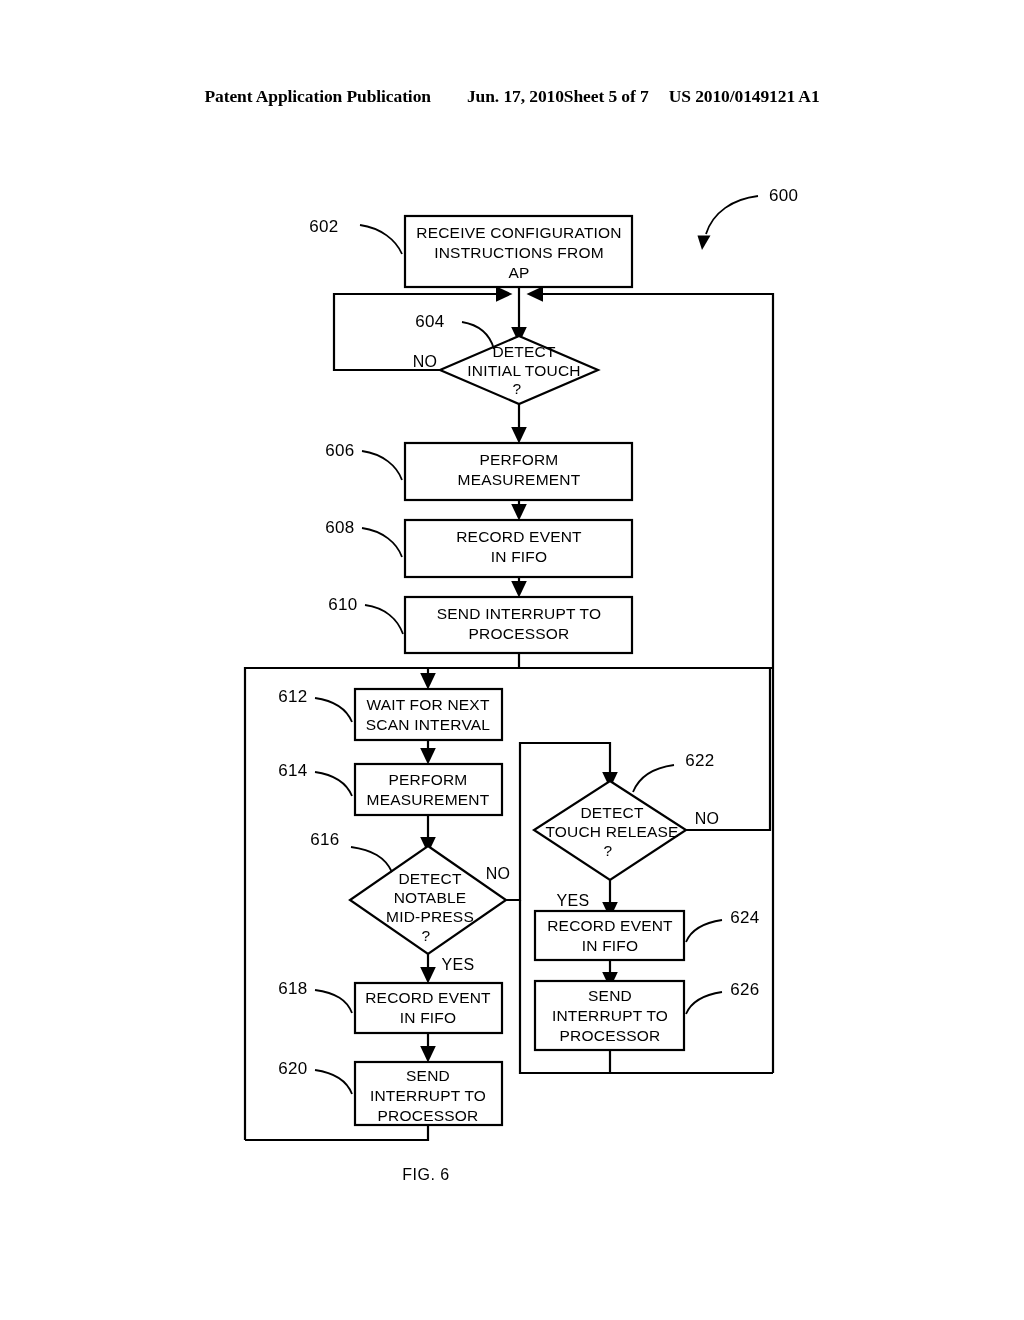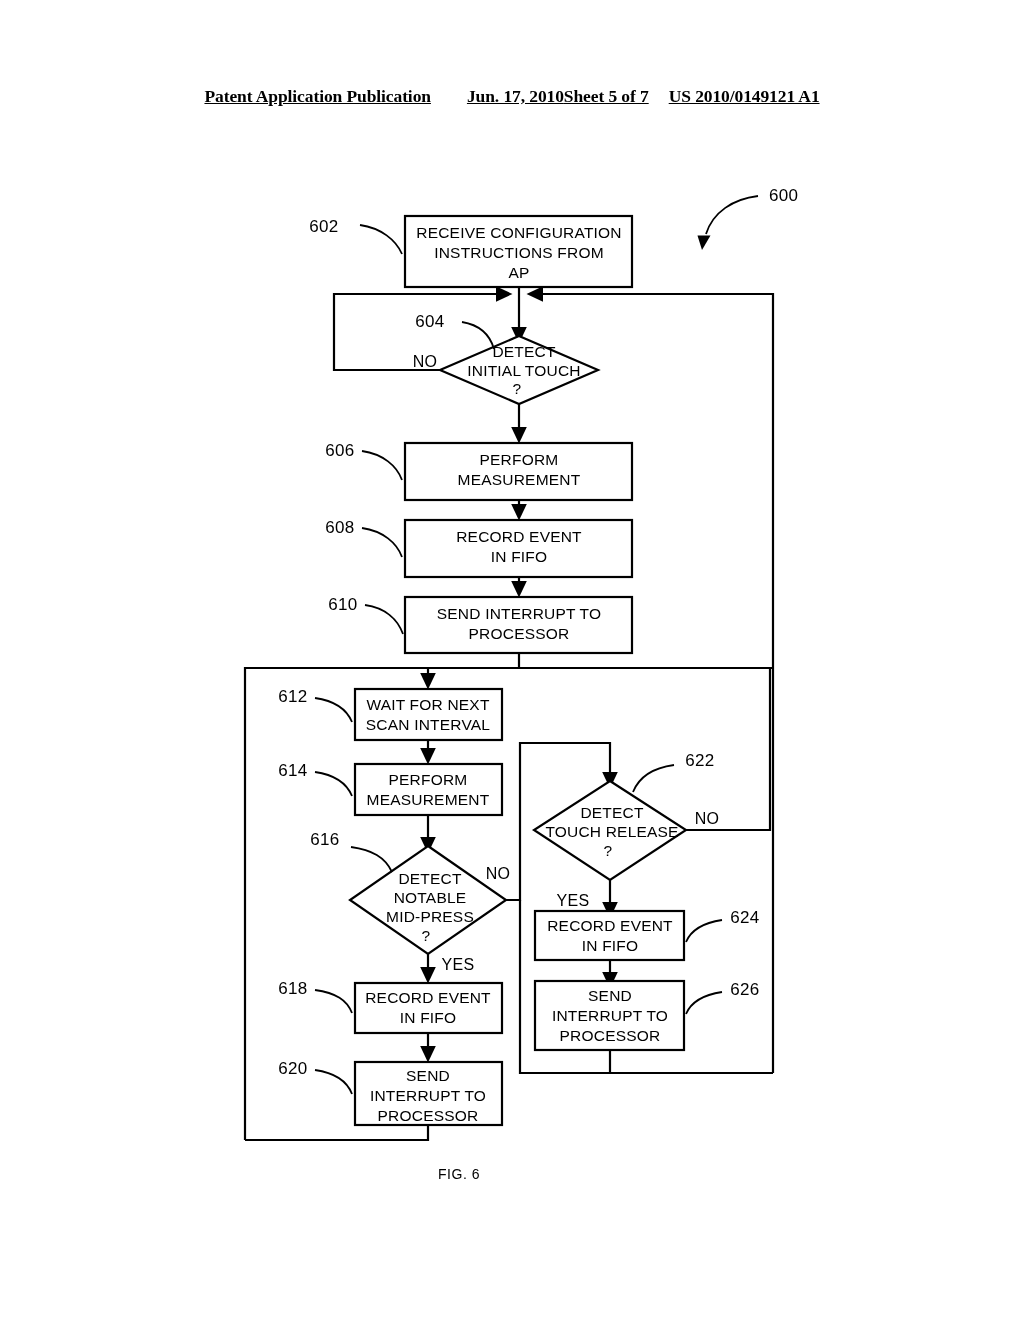--- a/index.html
+++ b/index.html
@@ -29,21 +29,20 @@
     top: 86px;
     width: 1024px;
     display: flex;
     justify-content: center;
     align-items: baseline;
     font-family: "Liberation Serif", serif;
     font-weight: bold;
     font-size: 17.5px;
     letter-spacing: -0.1px;
     white-space: nowrap;
-    text-decoration: underline;
   }
   .header .h-pub { }
   .header .h-date { margin-left: 36px; }
   .header .h-sheet { }
   .header .h-num { margin-left: 20px; }
 
   .figure-wrap {
     position: absolute;
     left: 0;
     top: 0;
@@ -52,23 +51,22 @@
     padding-left: 47px;
   }
   svg { display: block; }
   .fig-caption {
     position: absolute;
     left: 0;
     top: 1166px;
     width: 852px;
     text-align: center;
     font-family: "Liberation Sans", sans-serif;
-    font-size: 14px;
+    font-size: 16px;
     letter-spacing: 0.5px;
-    padding-left: 33px;
   }
   text {
     font-family: "Liberation Sans", sans-serif;
     fill: #000000;
   }
   .node-text {
     font-size: 15.5px;
     letter-spacing: 0.2px;
   }
   .ref-text {

